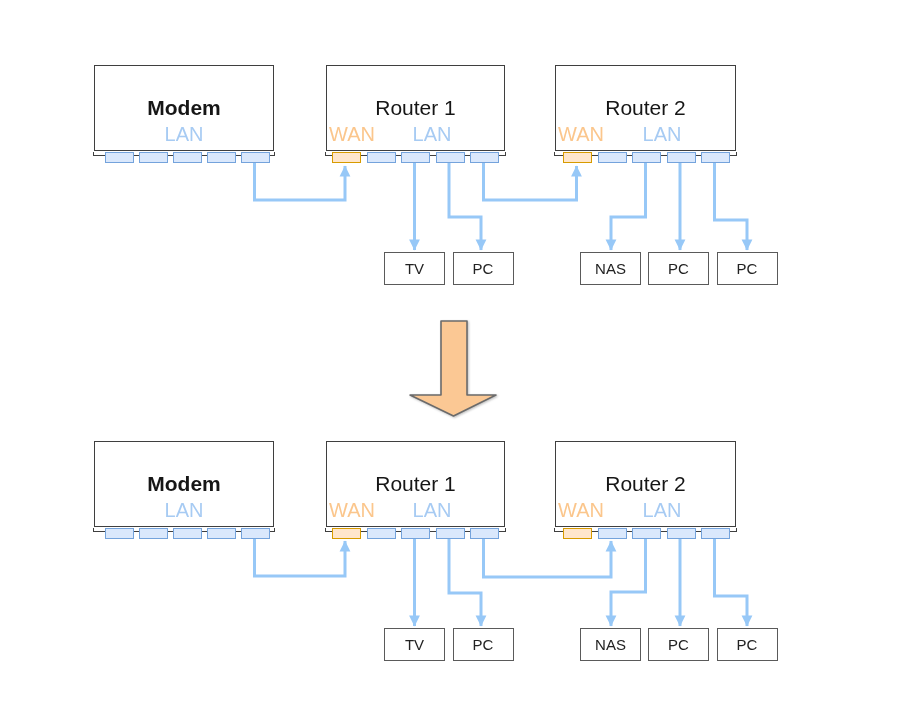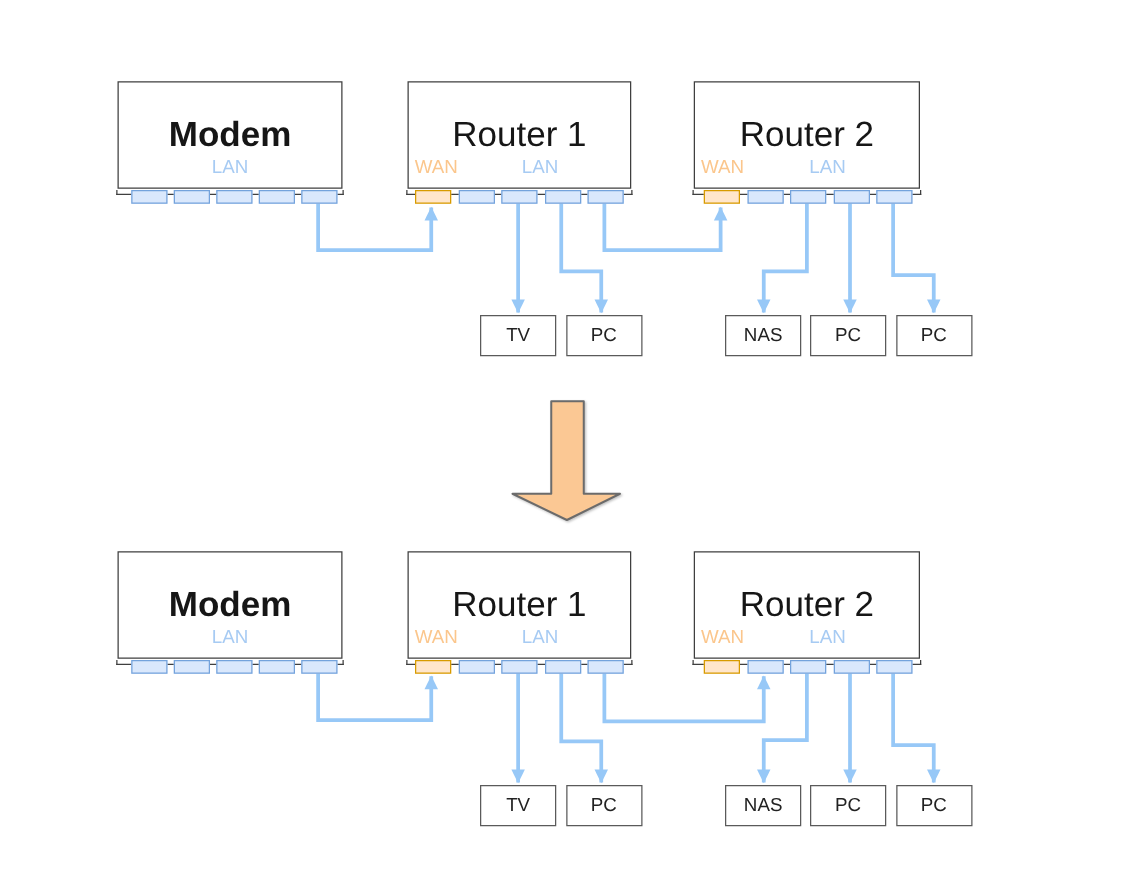--- a/index.html
+++ b/index.html
@@ -7,25 +7,25 @@
     position:relative; width:900px; height:709px; background:#ffffff;
     font-family:"Liberation Sans", sans-serif; overflow:hidden;
   }
   svg.cables { position:absolute; left:0; top:0; z-index:1; }
   .netbox {
     position:absolute; box-sizing:border-box; background:#ffffff;
     border:1.6px solid #3f3f3f; z-index:2;
   }
   .netbox .title {
     position:absolute; top:30px; left:0; right:0; text-align:center;
-    font-size:28px; line-height:24px; color:#161616; white-space:nowrap;
+    font-size:21px; line-height:24px; color:#161616; white-space:nowrap;
   }
   .netbox.modem .title { font-weight:bold; }
   .portlabel {
-    position:absolute; bottom:8px; font-size:15px; line-height:16px;
+    position:absolute; bottom:8px; font-size:20px; line-height:16px;
     text-align:center; white-space:nowrap;
   }
   .portlabel.wan { color:#fbc68c; }
   .portlabel.lan { color:#a7cbf3; }
   .portlabel.center { left:0; right:0; }
   .lip {
     position:absolute; left:-1.6px; right:-1.6px; top:100%; margin-top:1.5px;
     height:4.5px; box-sizing:border-box; background:#ffffff;
     border:1.6px solid #3f3f3f; border-top:none; z-index:2;
   }

